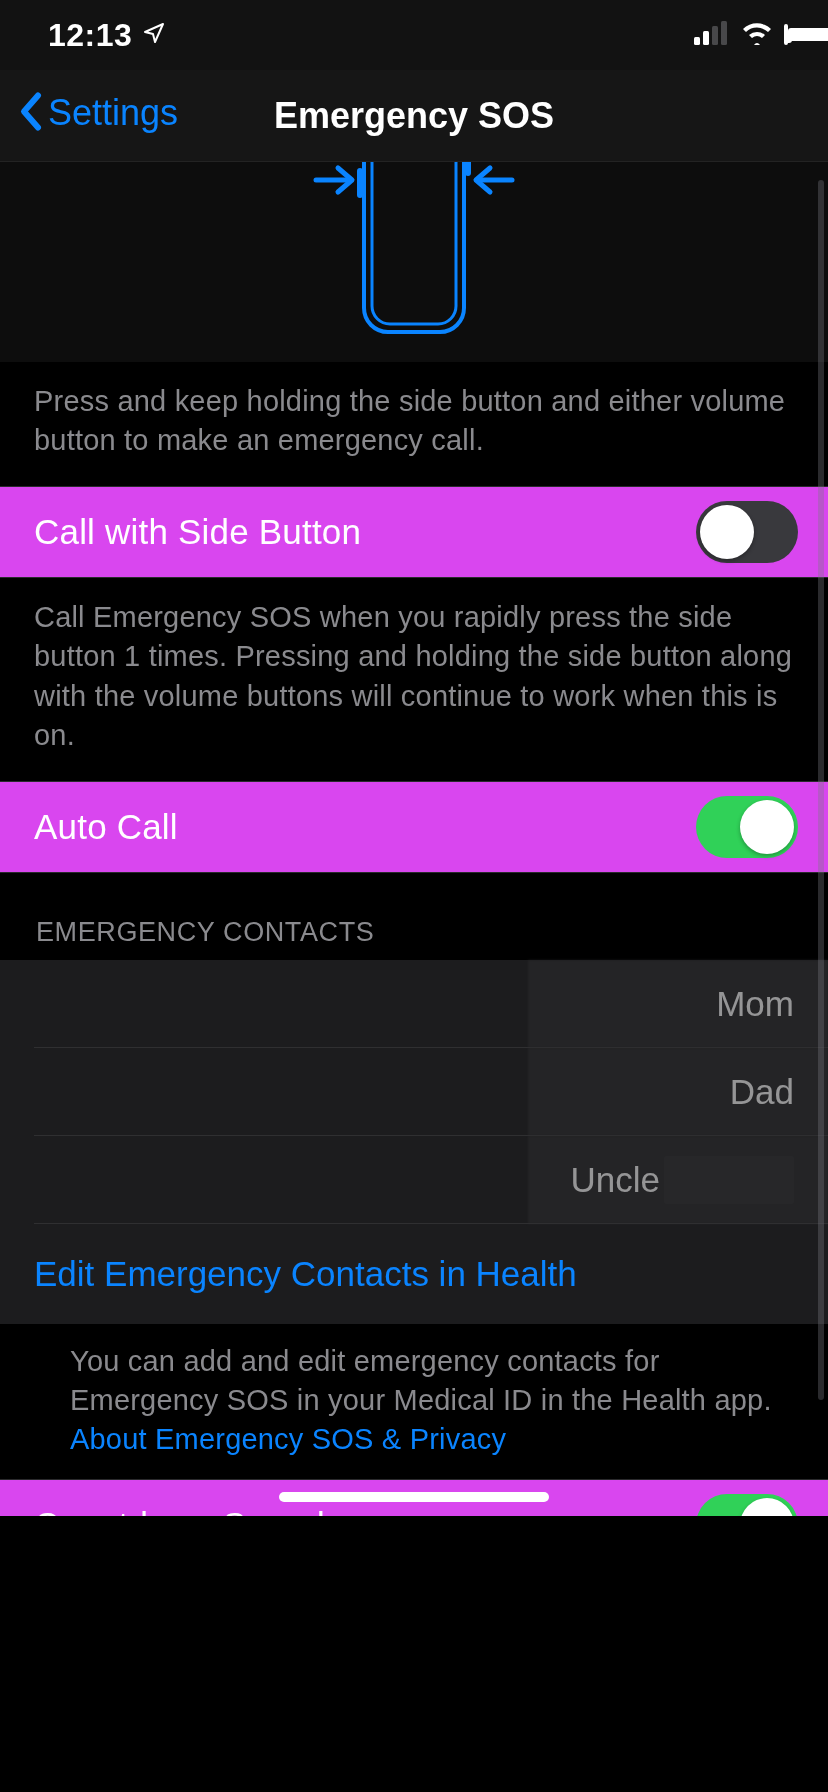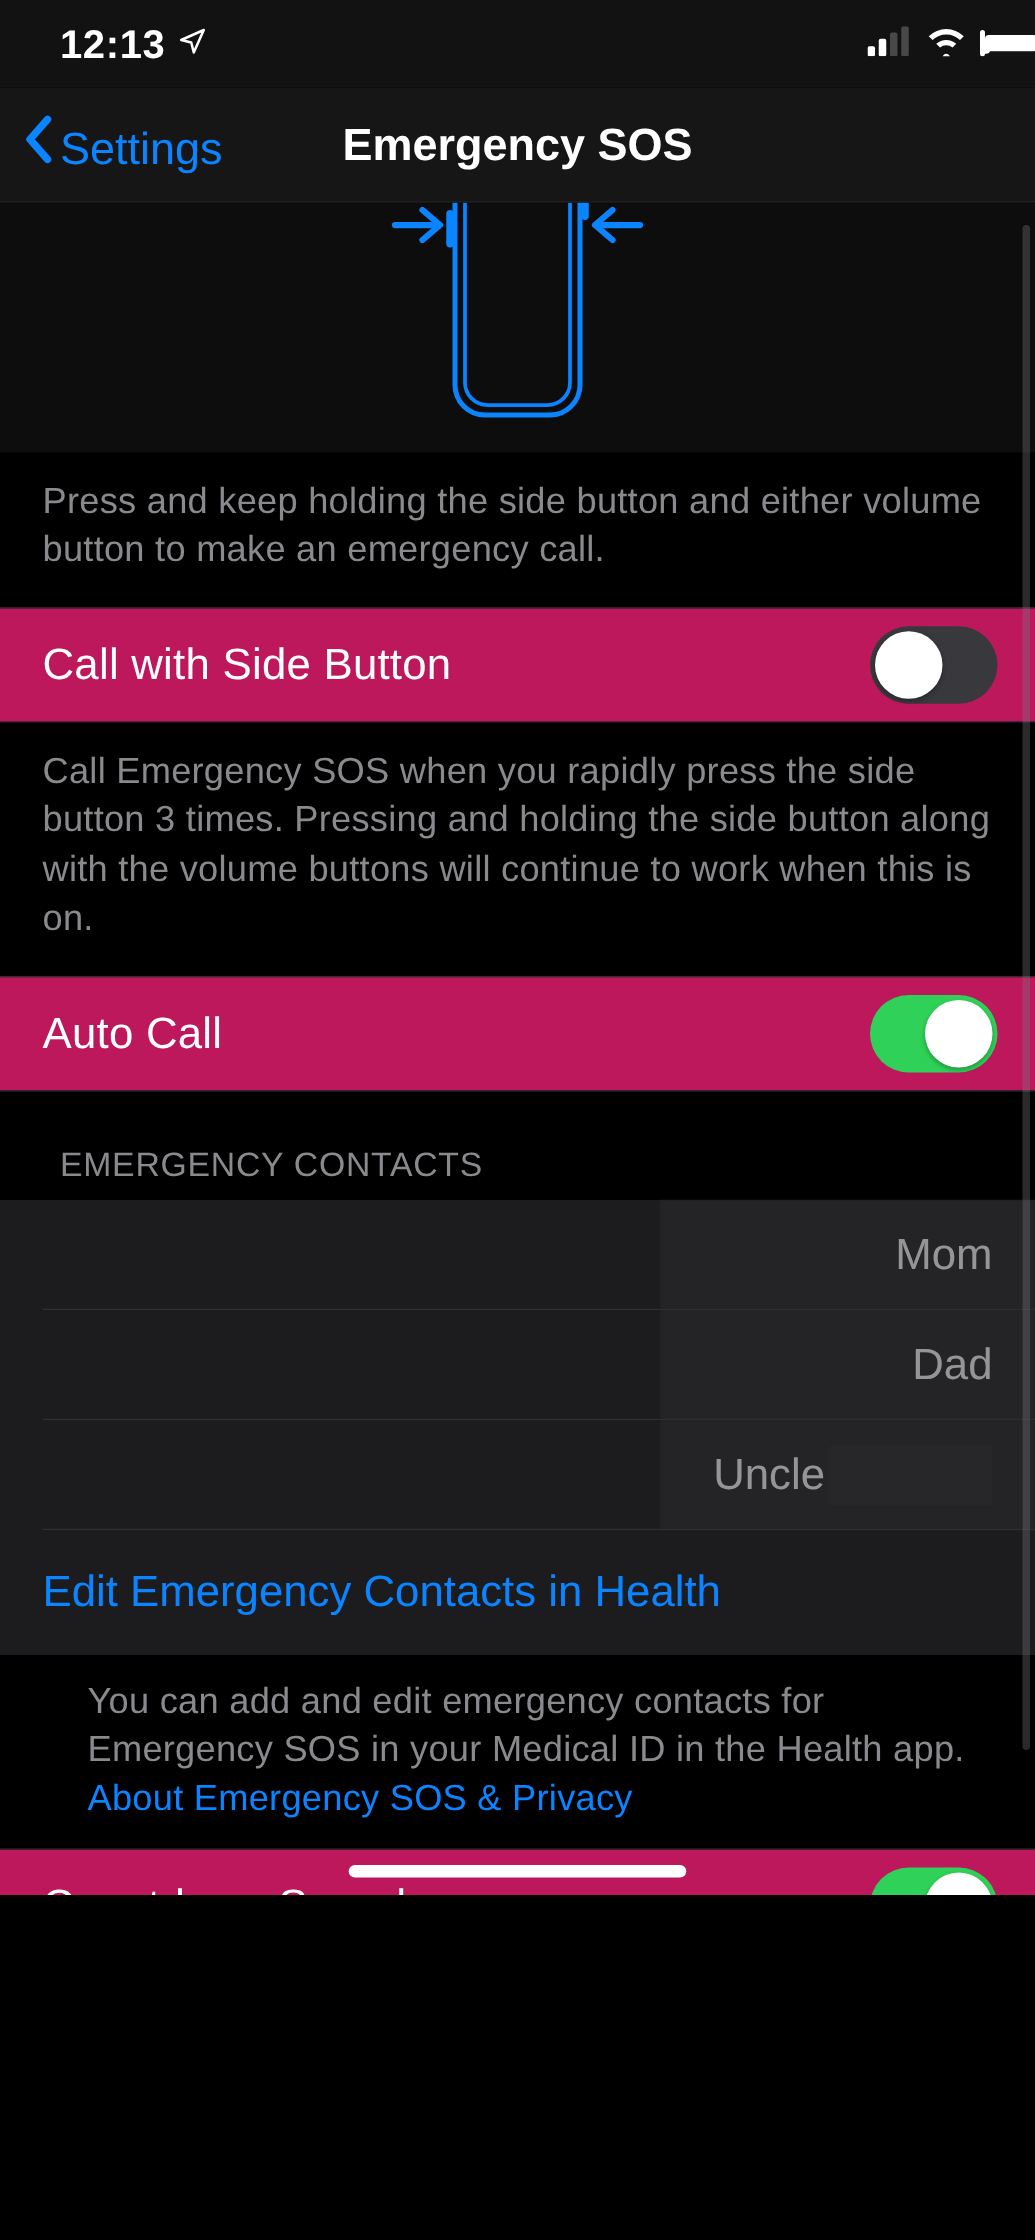--- a/index.html
+++ b/index.html
@@ -11,48 +11,48 @@
   .status-left { display: flex; align-items: center; gap: 10px; }
   .status-time { font-size: 32px; font-weight: 600; letter-spacing: 0.5px; color: #fff; }
   .location-icon { display: inline-block; }
   .status-right { display: flex; align-items: center; gap: 10px; }
   .battery { width: 56px; height: 26px; border: 2.5px solid #fff; border-radius: 6px; position: relative; }
   .battery::after { content: ""; position: absolute; right: -6px; top: 7px; width: 4px; height: 10px; background: #fff; border-radius: 0 3px 3px 0; }
   .battery-fill { position: absolute; left: 2px; top: 2px; bottom: 2px; width: 42px; background: #fff; border-radius: 3px; }
 
   
   .nav-bar { position: absolute; top: 70px; left: 0; right: 0; height: 92px; background: #161616; display: flex; align-items: center; justify-content: center; z-index: 9; border-bottom: 1px solid #232323; }
-  .nav-back { position: absolute; left: 18px; top: 50%; transform: translateY(-50%); display: flex; align-items: flex-end; gap: 4px; color: #0a84ff; font-size: 36px; }
+  .nav-back { position: absolute; left: 18px; top: 50%; transform: translateY(-50%); display: flex; align-items: flex-start; gap: 4px; color: #0a84ff; font-size: 36px; }
   .nav-title { color: #fff; font-size: 36px; font-weight: 600; }
 
   
   .content { position: absolute; top: 162px; left: 0; right: 0; bottom: 0; overflow: hidden; background: #000; }
 
   
   .illustration { height: 200px; background: #0d0d0d; display:flex; align-items:flex-start; justify-content:center; position:relative; }
   .illustration svg { margin-top: -10px; }
 
   
   .footer-text { padding: 20px 34px 26px 34px; background: #000; color: #8a8a8e; font-size: 29px; line-height: 1.35; letter-spacing: 0.2px; }
   .footer-text.tight { padding-top: 18px; padding-bottom: 20px; margin-left: 36px; }
 
   
-  .cell { background: #be185d; min-height: 92px; display:flex; align-items:center; justify-content:space-between; padding: 0 30px 0 34px; border-top: 0.5px solid #2a2a2c; border-bottom: 0.5px solid #2a2a2c; }
+  .cell { background: #d946ef; min-height: 92px; display:flex; align-items:center; justify-content:space-between; padding: 0 30px 0 34px; border-top: 0.5px solid #2a2a2c; border-bottom: 0.5px solid #2a2a2c; }
   .cell-label { font-size: 35px; color: #fff; letter-spacing: 0.2px; }
 
   
   .toggle { width: 102px; height: 62px; border-radius: 31px; position: relative; flex-shrink: 0; }
   .toggle.off { background: #39393d; }
   .toggle.on  { background: #30d158; }
   .knob { position: absolute; top: 4px; width: 54px; height: 54px; border-radius: 27px; background: #fff; box-shadow: 0 2px 4px rgba(0,0,0,.3); }
   .toggle.off .knob { left: 4px; }
   .toggle.on  .knob { right: 4px; }
 
   
-  .section-header { padding: 44px 34px 12px 48px; color: #8a8a8e; font-size: 27px; letter-spacing: 0.6px; }
+  .section-header { padding: 44px 34px 12px 36px; color: #8a8a8e; font-size: 27px; letter-spacing: 0.6px; }
 
   
   .group { background: #1c1c1e; }
   .contact-row { min-height: 88px; display:flex; align-items:center; padding: 0 34px; font-size: 35px; color: #fff; position: relative; justify-content: flex-end; }
   .contact-sep { position:absolute; left:34px; right:0; bottom:0; height:0.5px; background:#2f2f31; }
   .redact { display:inline-block; width: 130px; height: 48px; background:#232325; margin-left: 4px; border-radius:2px; }
   .contact-row .phone-redact { position:absolute; right:0; top:0; bottom:0; width: 300px; background: rgba(44,44,46,.5); filter: blur(1px); }
   .link-row { min-height: 100px; display:flex; align-items:center; padding: 0 34px; color:#0a84ff; font-size: 35px; }
 
   .footer-link { color:#0a84ff; }
@@ -134,21 +134,21 @@
     </div>
 
     <div class="footer-text">Press and keep holding the side button and either volume button to make an emergency call.</div>
 
     <div class="cell">
       <span class="cell-label">Call with Side Button</span>
       <span class="toggle off">
           <span class="knob"></span>
         </span>
     </div>
-    <div class="footer-text">Call Emergency SOS when you rapidly press the side button 3 times. Pressing and holding the side button along with the volume buttons will continue to work when this is on.</div>
+    <div class="footer-text">Call Emergency SOS when you rapidly press the side button 1 times. Pressing and holding the side button along with the volume buttons will continue to work when this is on.</div>
 
     <div class="cell">
       <span class="cell-label">Auto Call</span>
       <span class="toggle on">
           <span class="knob"></span>
         </span>
     </div>
 
     <div class="section-header">EMERGENCY CONTACTS</div>
     <div class="group">

